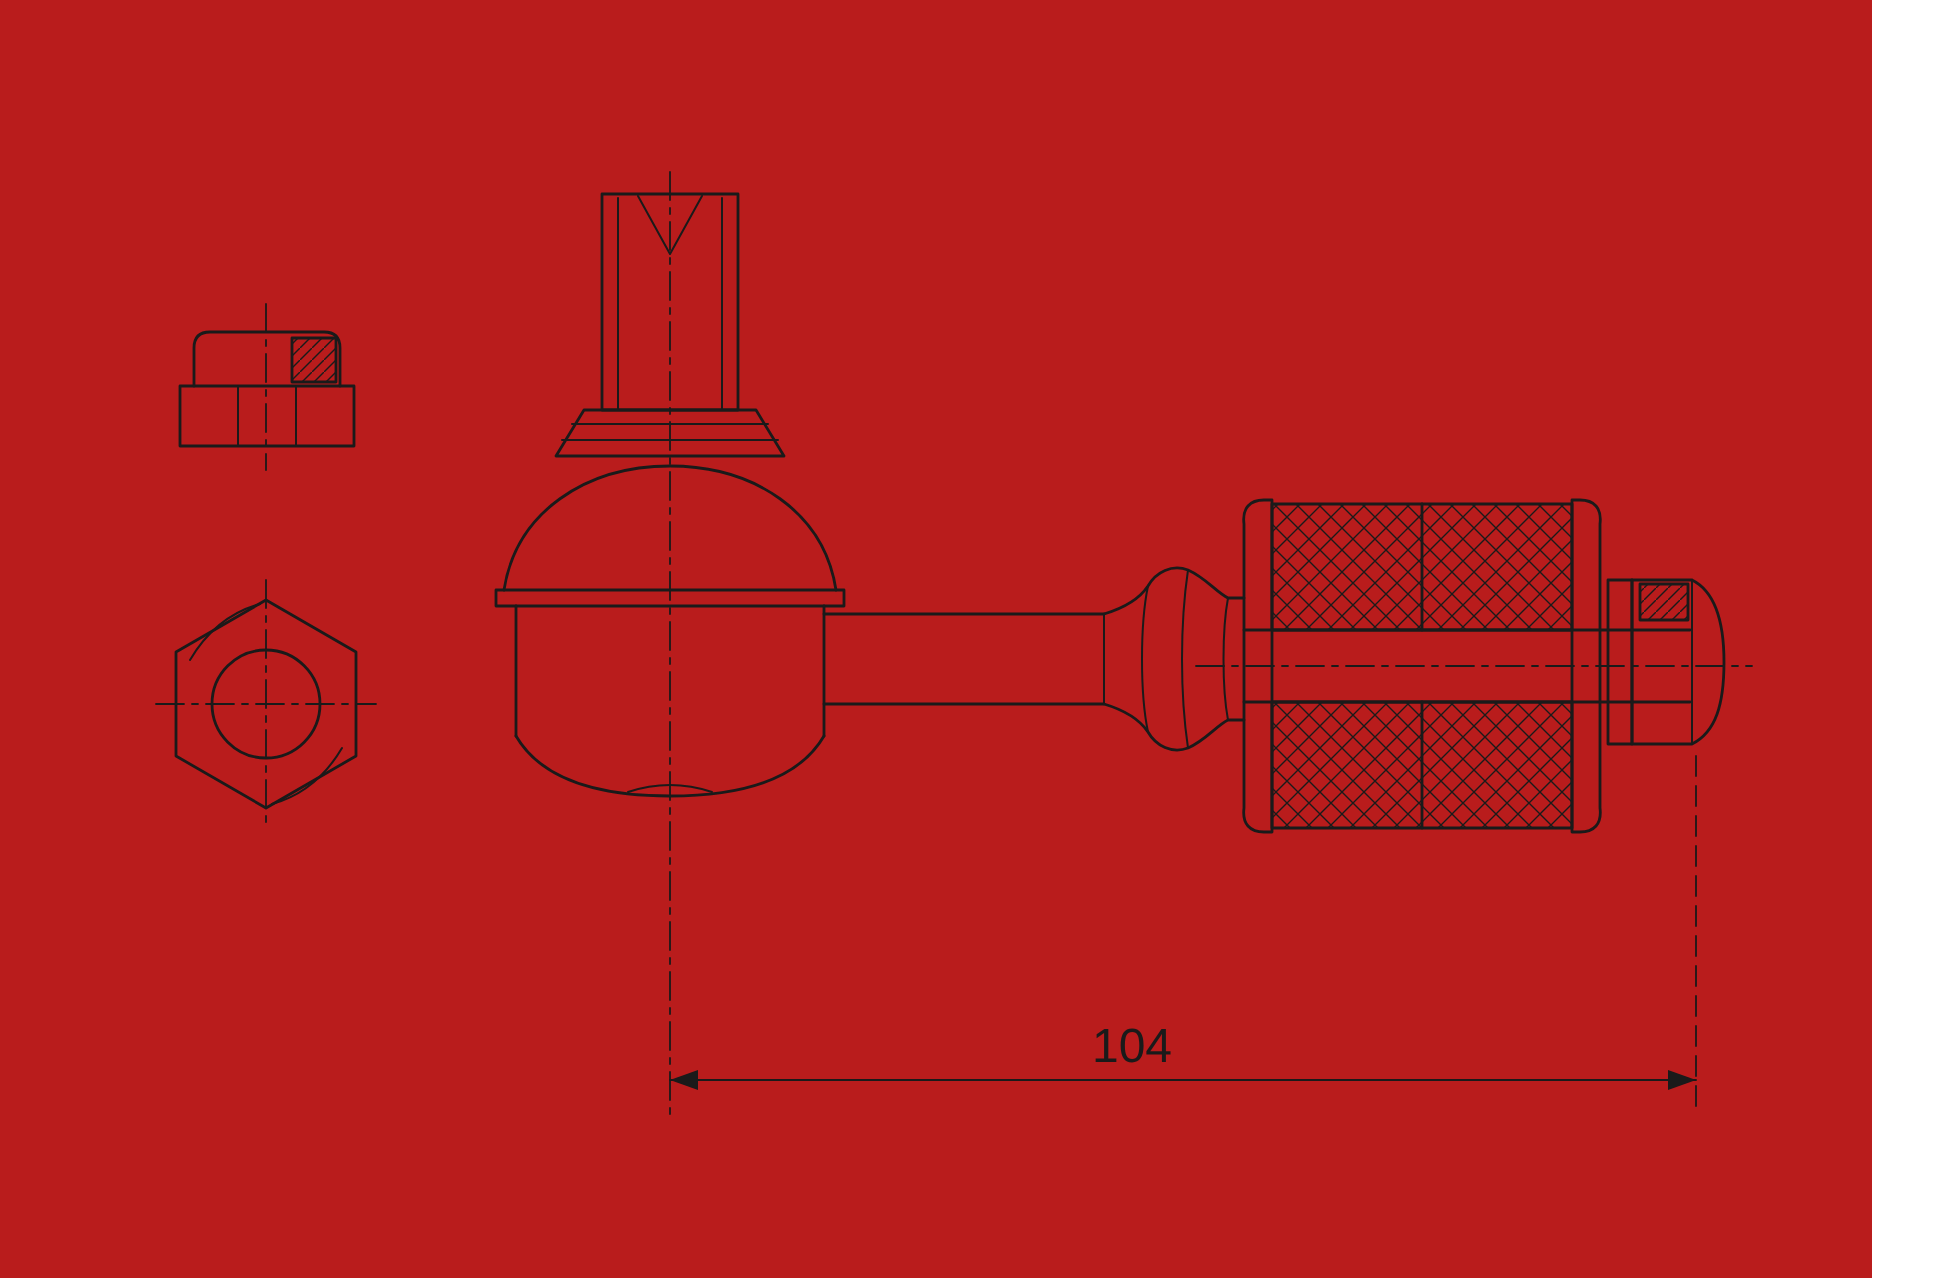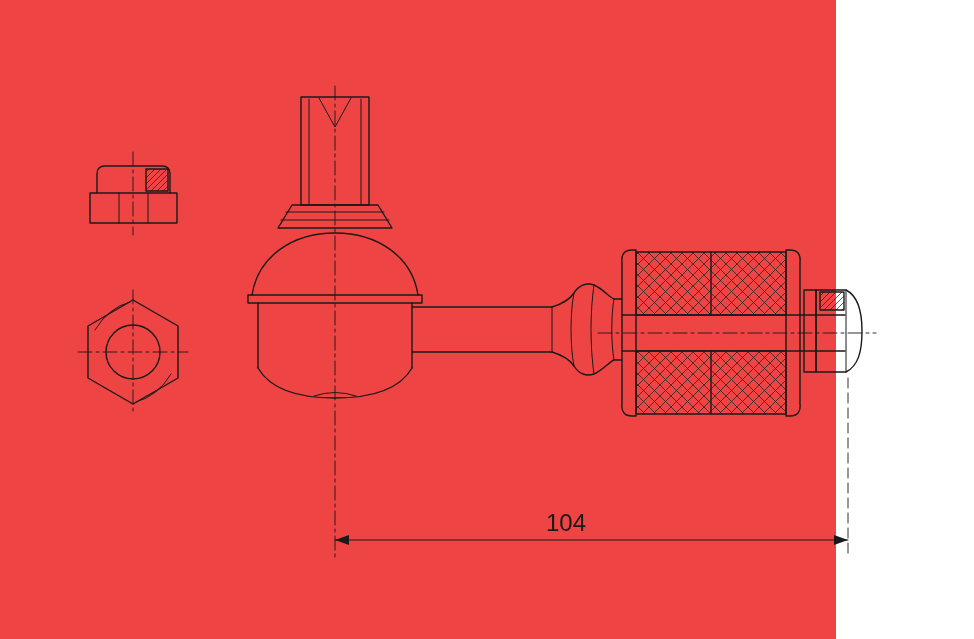--- a/index.html
+++ b/index.html
@@ -6,23 +6,23 @@
     margin: 0;
     padding: 0;
     background: #ffffff;
     width: 974px;
     height: 639px;
     overflow: hidden;
     font-family: "Liberation Sans", sans-serif;
   }
   .canvas {
     position: relative;
-    width: 836px;
+    width: 936px;
     height: 639px;
-    background: #ef4444;
+    background: #b91c1c;
   }
   svg { display: block; }
   .obj  { stroke-width: 1.4; fill: none; stroke-linecap: round; stroke-linejoin: round; }
   .thin { stroke-width: 1;   fill: none; stroke-linecap: round; }
   .cl   { stroke-width: 0.9; fill: none; stroke-dasharray: 14 4 3 4; }
   .ext  { stroke-width: 0.9; fill: none; stroke-dasharray: 10 5; }
   text.dim {
     font-family: "Liberation Sans", sans-serif;
     font-size: 24px;
     stroke: none;

